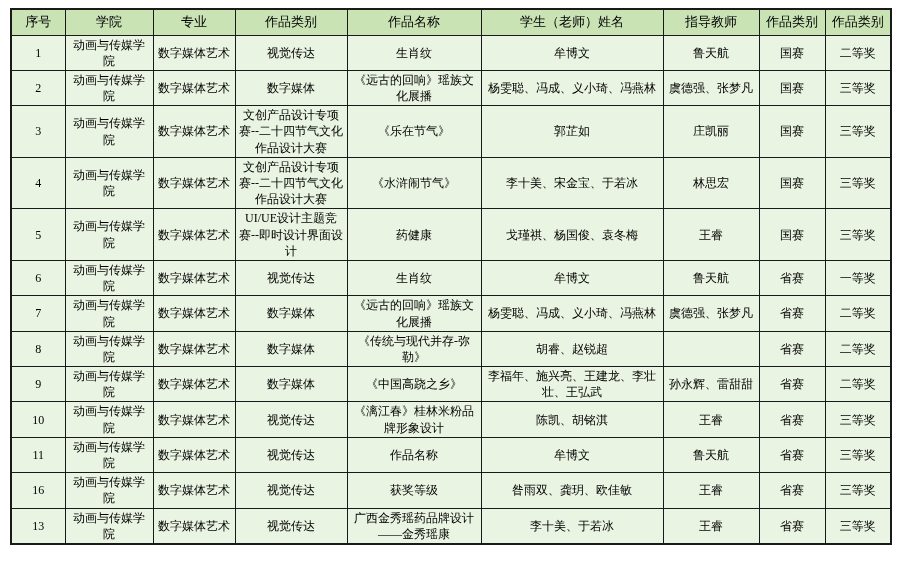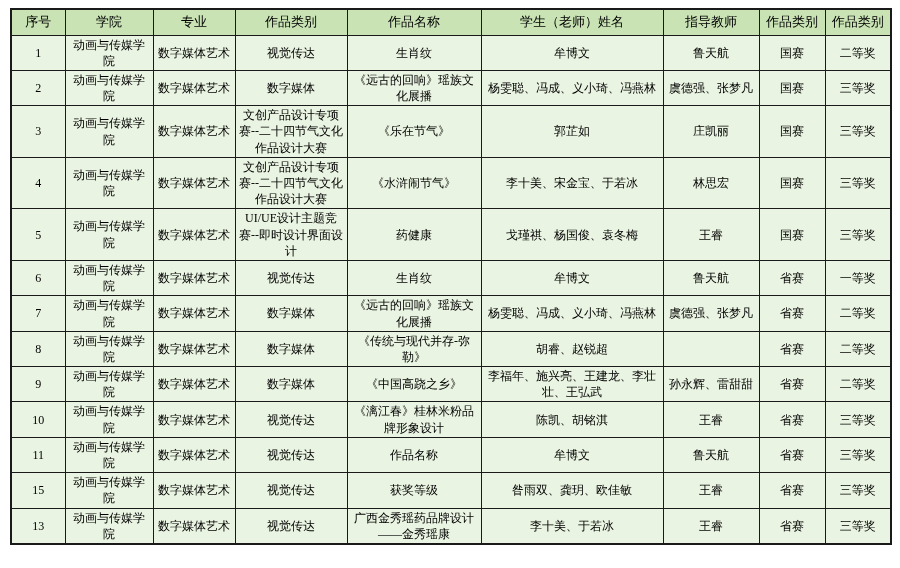--- a/index.html
+++ b/index.html
@@ -202,21 +202,21 @@
           <td>动画与传媒学院</td>
           <td>数字媒体艺术</td>
           <td>视觉传达</td>
           <td>作品名称</td>
           <td>牟博文</td>
           <td>鲁天航</td>
           <td>省赛</td>
           <td>三等奖</td>
         </tr>
         <tr>
-          <td>15</td>
+          <td>16</td>
           <td>动画与传媒学院</td>
           <td>数字媒体艺术</td>
           <td>视觉传达</td>
           <td>获奖等级</td>
           <td>昝雨双、龚玥、欧佳敏</td>
           <td>王睿</td>
           <td>省赛</td>
           <td>三等奖</td>
         </tr>
         <tr>

